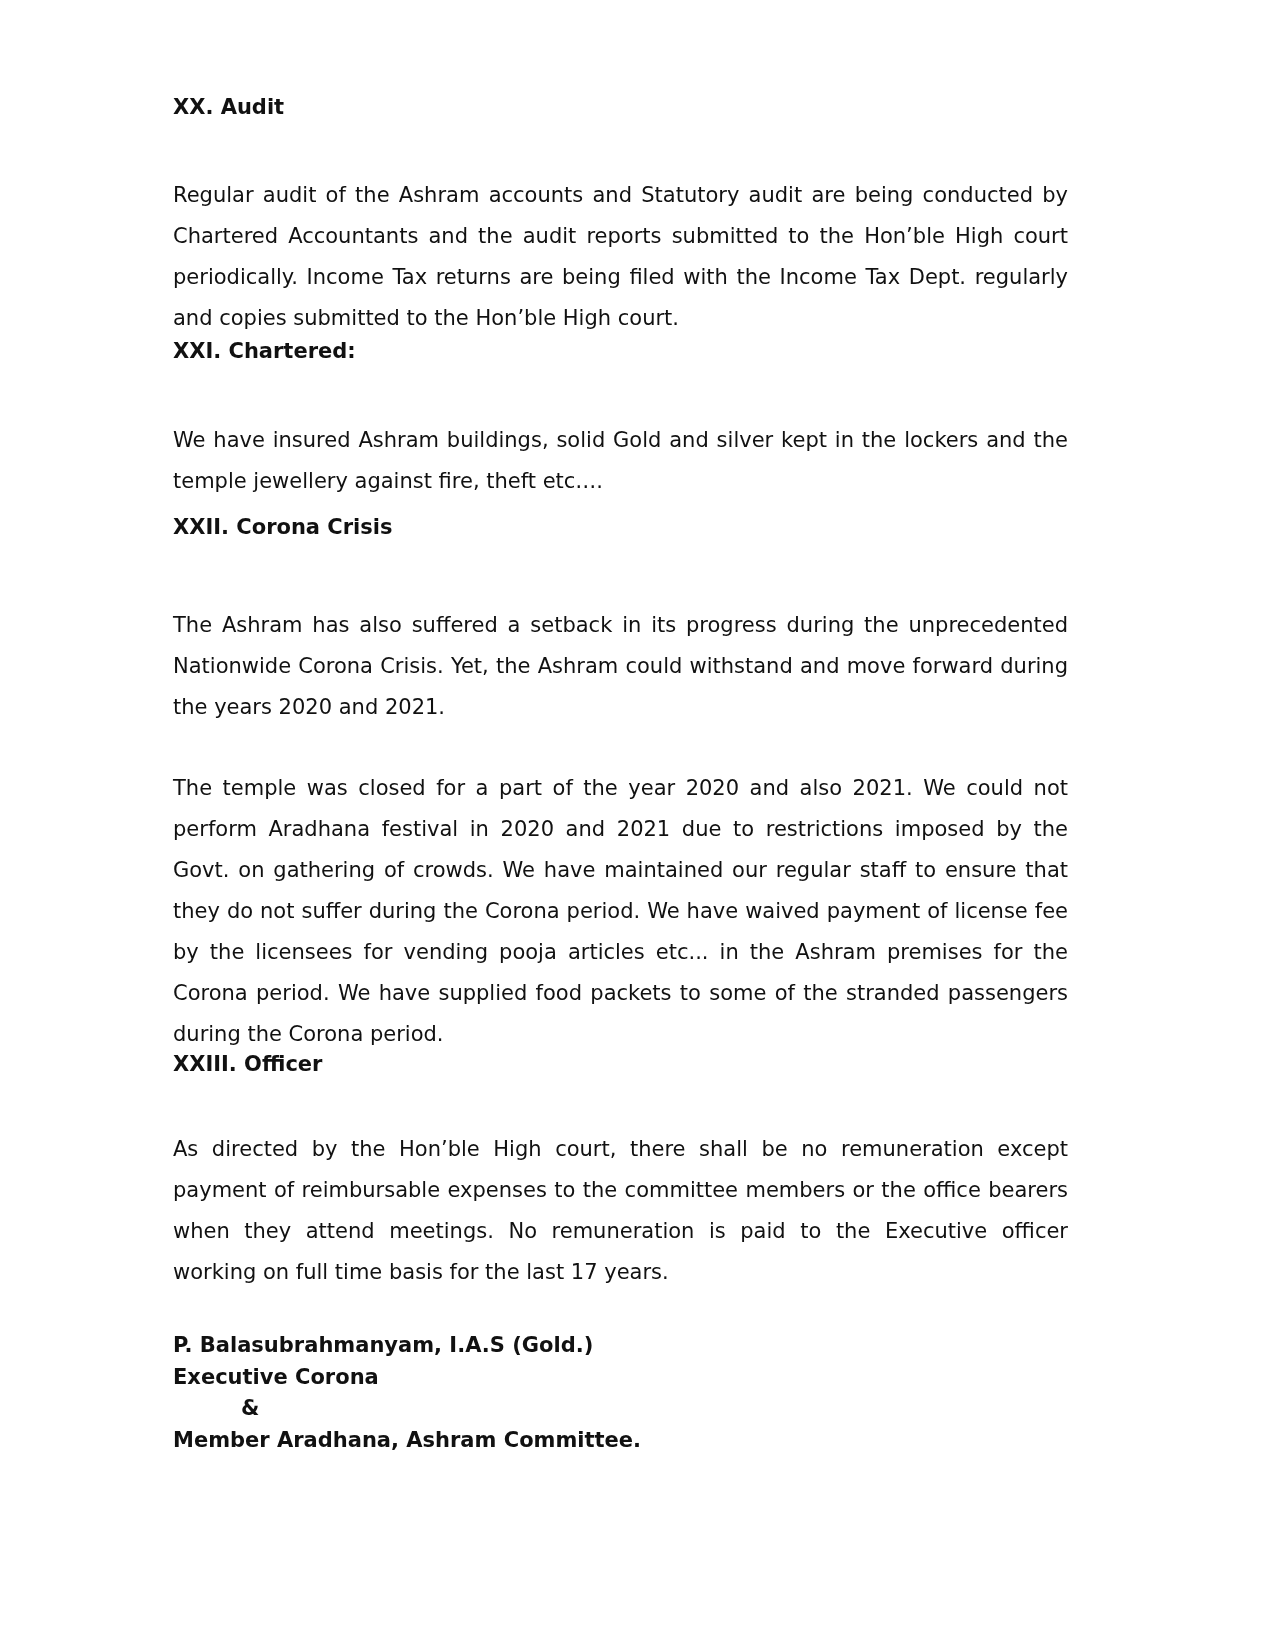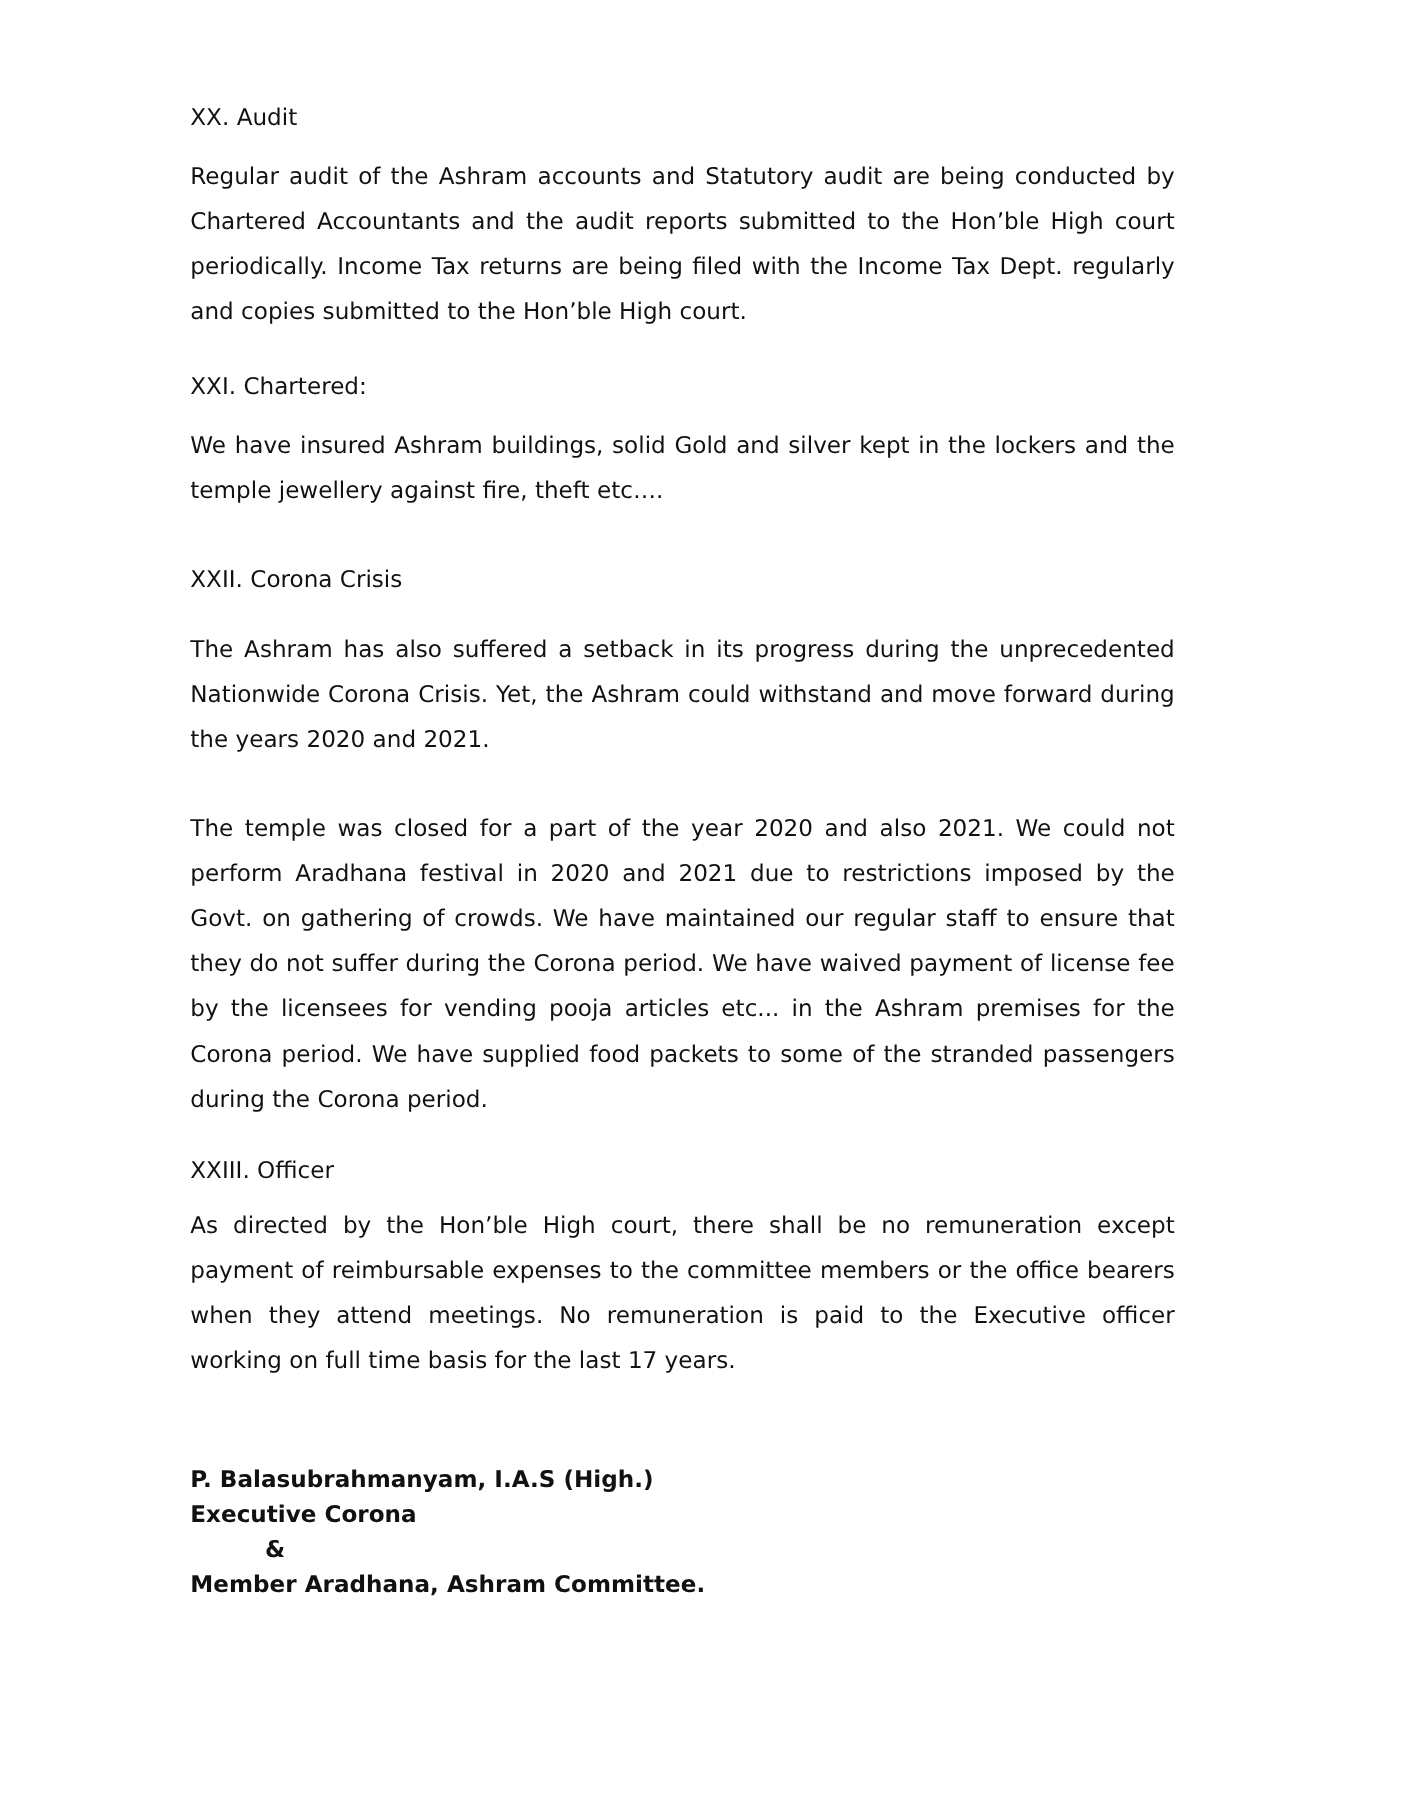--- a/index.html
+++ b/index.html
@@ -1,35 +1,35 @@
 <!DOCTYPE html>
 <html><head>
 <meta charset="utf-8">
 <style>
   html, body { margin: 0; padding: 0; background: #ffffff; }
   body { width: 1275px; height: 1649px; position: relative; overflow: hidden; color: #111; font-family: "DejaVu Sans", sans-serif; }
   .page { position: absolute; left: 173px; top: 0; width: 895px; }
-  .h { position: absolute; left: 0; font-weight: normal; font-size: 21px; white-space: nowrap; }
-  .p { position: absolute; left: 0; width: 895px; font-size: 21px; line-height: 41px; text-align: justify; text-align-last: left; }
+  .h { position: absolute; left: 0; font-weight: bold; font-size: 21px; white-space: nowrap; }
+  .p { position: absolute; left: 0; width: 895px; font-size: 21px; line-height: 41px; text-align: justify; text-align-last: left; margin-top: 35px; }
   .sig { position: absolute; left: 0; font-weight: bold; font-size: 21px; line-height: 32px; white-space: nowrap; }
 </style>
 </head>
 <body>
 
 <div class="page">
   <div class="h" style="top:95px">XX. Audit</div>
   <div class="p" style="top:140px">Regular audit of the Ashram accounts and Statutory audit are being conducted by Chartered Accountants and the audit reports submitted to the Hon’ble High court periodically. Income Tax returns are being filed with the Income Tax Dept. regularly and copies submitted to the Hon’ble High court.</div>
 
   <div class="h" style="top:339px">XXI. Chartered:</div>
   <div class="p" style="top:385px">We have insured Ashram buildings, solid Gold and silver kept in the lockers and the temple jewellery against fire, theft etc….</div>
 
   <div class="h" style="top:515px">XXII. Corona Crisis</div>
   <div class="p" style="top:570px">The Ashram has also suffered a setback in its progress during the unprecedented Nationwide Corona Crisis. Yet, the Ashram could withstand and move forward during the years 2020 and 2021.</div>
   <div class="p" style="top:733px">The temple was closed for a part of the year 2020 and also 2021. We could not perform Aradhana festival in 2020 and 2021 due to restrictions imposed by the Govt. on gathering of crowds. We have maintained our regular staff to ensure that they do not suffer during the Corona period. We have waived payment of license fee by the licensees for vending pooja articles etc... in the Ashram premises for the Corona period. We have supplied food packets to some of the stranded passengers during the Corona period.</div>
 
   <div class="h" style="top:1052px">XXIII. Officer</div>
   <div class="p" style="top:1094px">As directed by the Hon’ble High court, there shall be no remuneration except payment of reimbursable expenses to the committee members or the office bearers when they attend meetings. No remuneration is paid to the Executive officer working on full time basis for the last 17 years.</div>
 
-  <div class="sig" style="top:1329px">P. Balasubrahmanyam, I.A.S (High.)</div>
+  <div class="sig" style="top:1329px">P. Balasubrahmanyam, I.A.S (Gold.)</div>
   <div class="sig" style="top:1361px">Executive Corona</div>
   <div class="sig" style="top:1392px; left:68px">&amp;</div>
   <div class="sig" style="top:1424px">Member Aradhana, Ashram Committee.</div>
 </div>
 
 </body></html>

